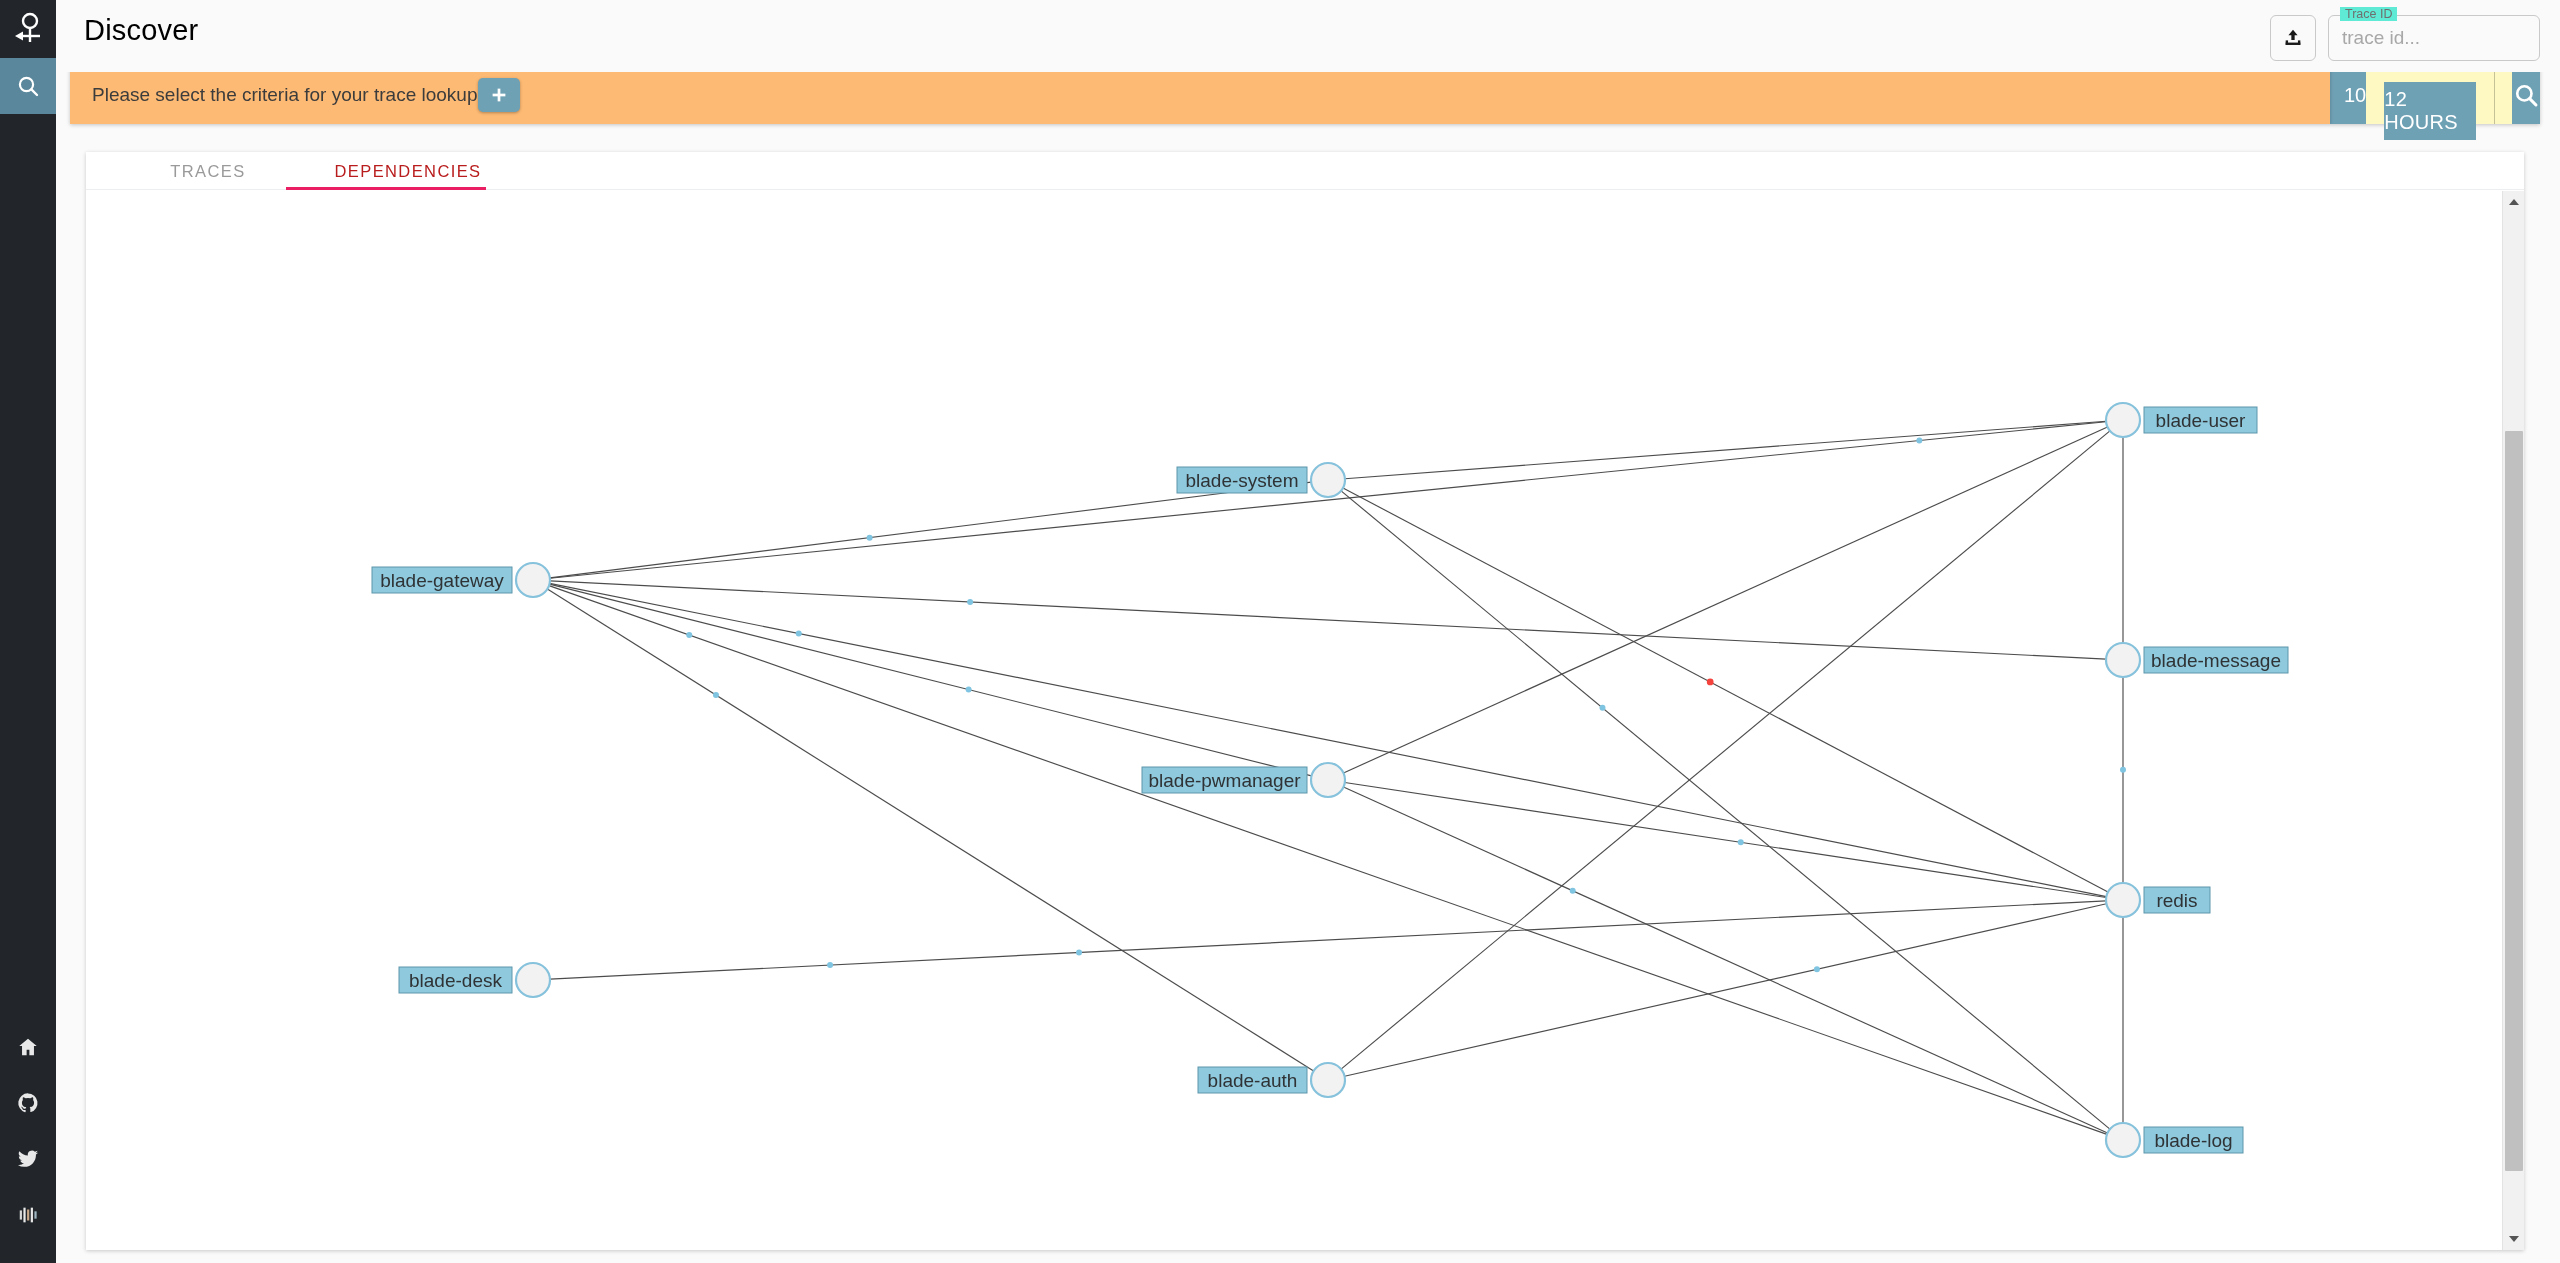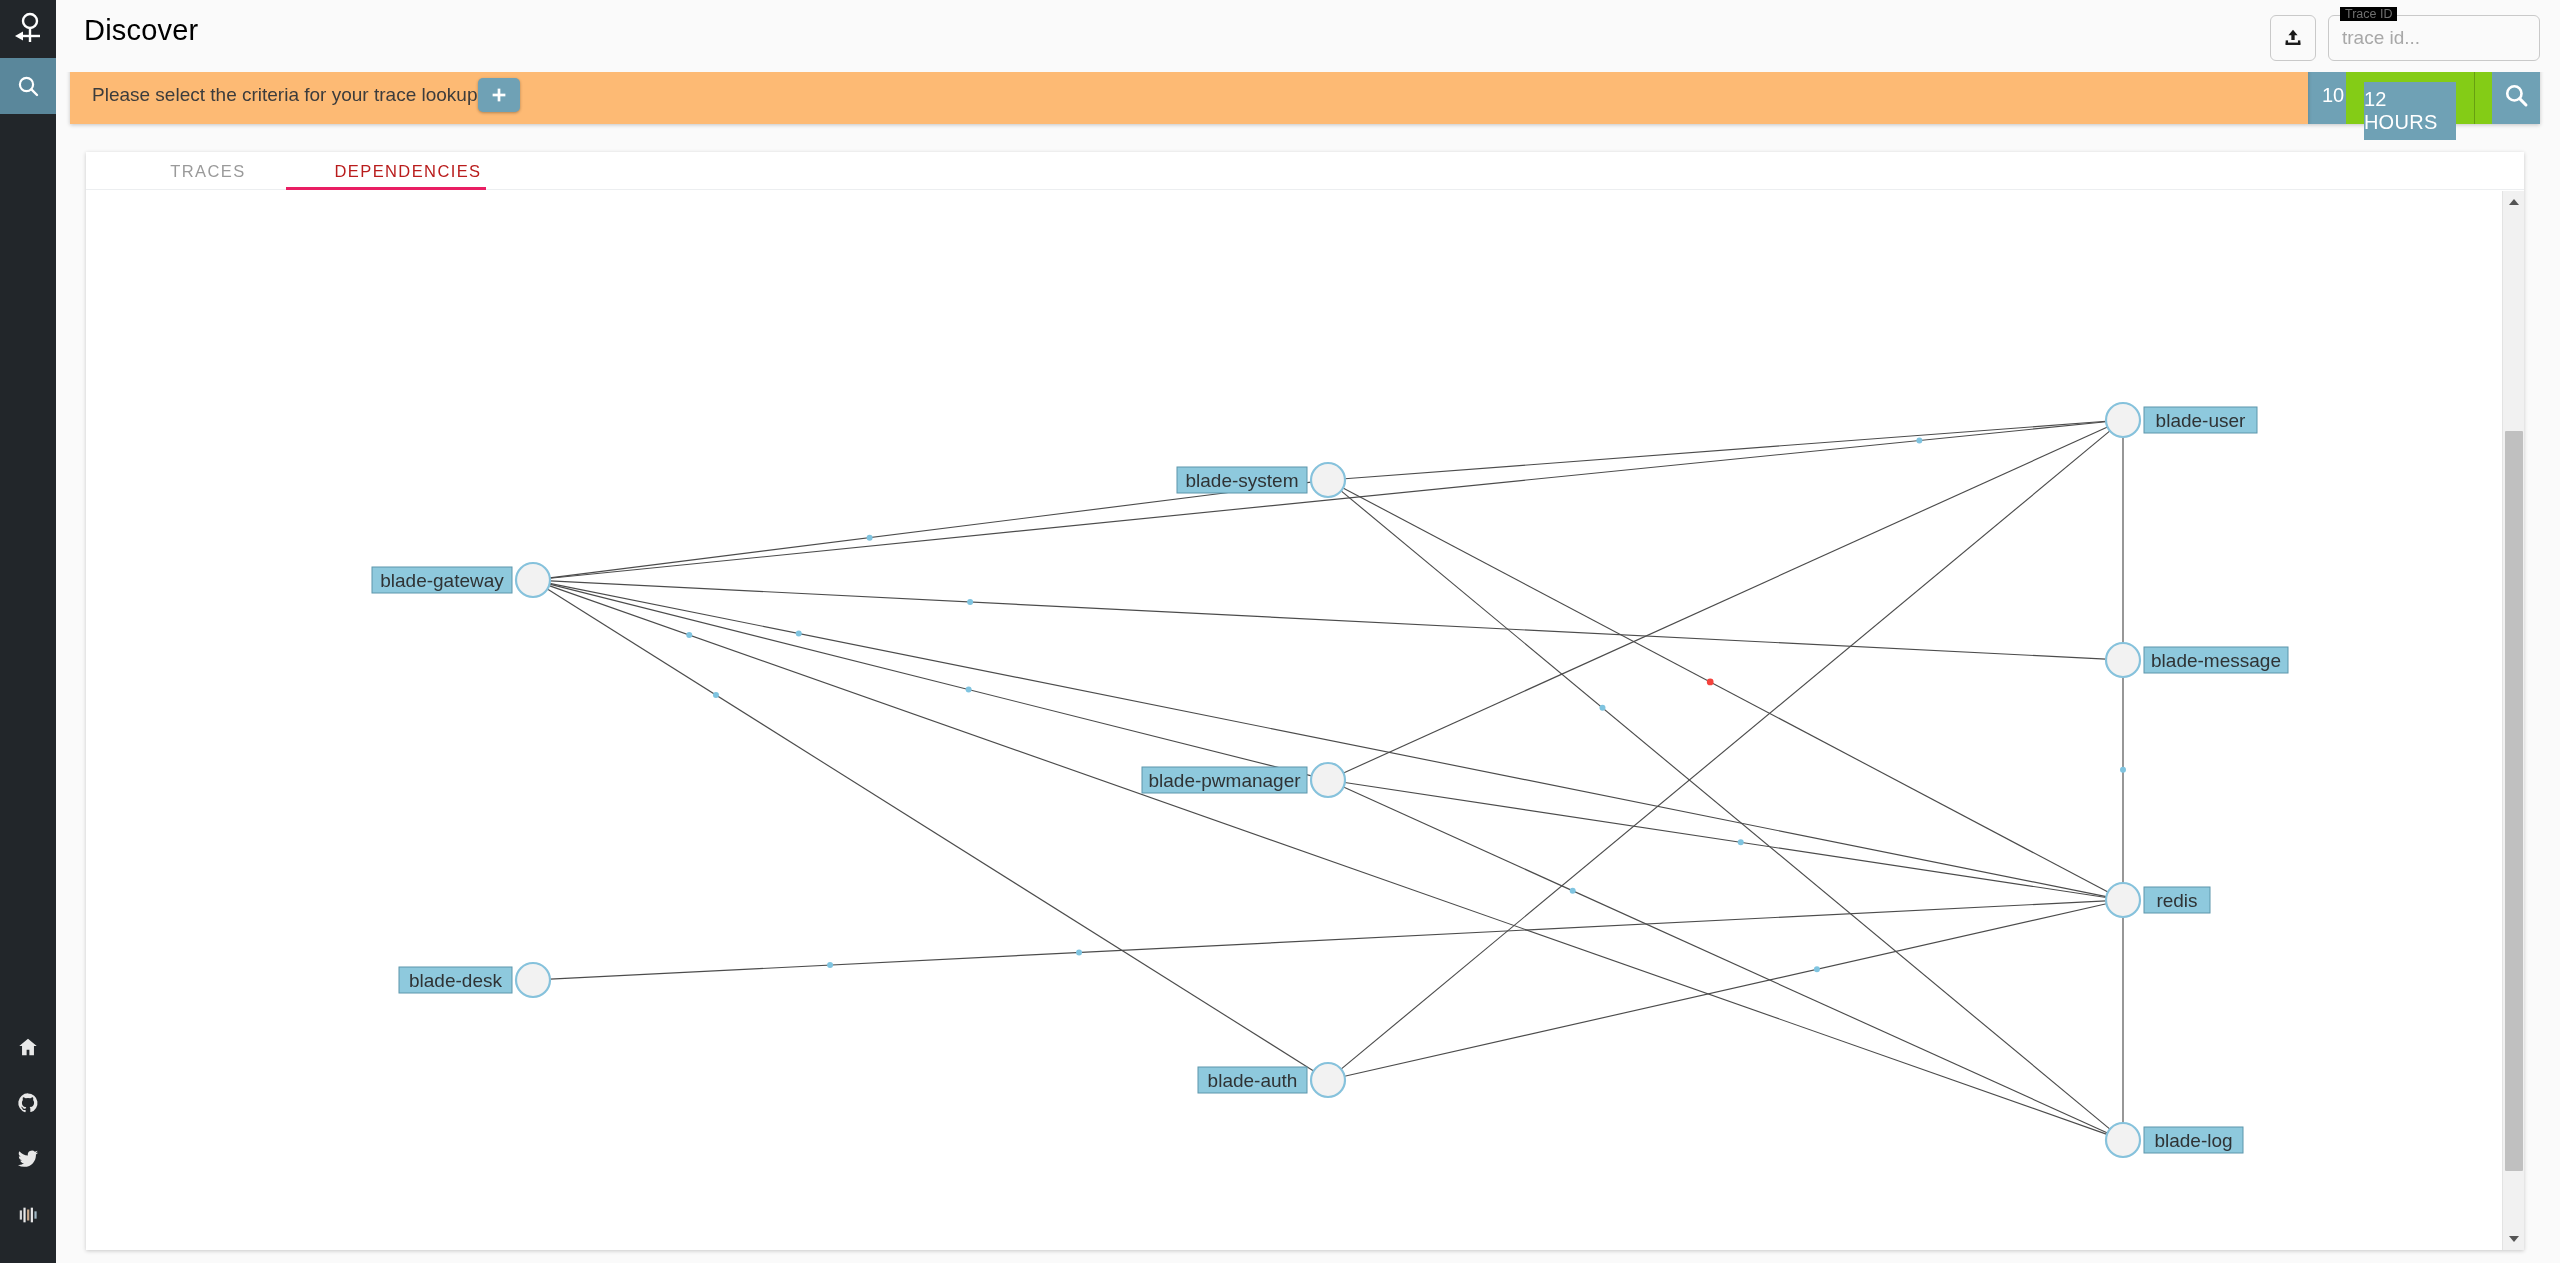--- a/index.html
+++ b/index.html
@@ -54,21 +54,21 @@
     cursor: pointer;
   }
   #trace-id-field {
     position: relative;
     width: 212px; height: 46px; margin-top: 4px;
     border: 1px solid #c9c9c9; border-radius: 6px;
     background: transparent;
   }
   #trace-id-legend {
     position: absolute; left: 11px; top: -9px;
-    background: #000000; padding: 0 5px;
+    background: #5eead4; padding: 0 5px;
     font-size: 12.5px; color: #6f6f6f; line-height: 14px;
   }
   #trace-id-input {
     position: absolute; left: 1px; top: 1px;
     width: 208px; height: 42px;
     border: 0; outline: 0; background: transparent;
     font-family: "Liberation Sans", sans-serif;
     font-size: 19px; color: #333; padding: 0 12px;
   }
   #trace-id-input::placeholder { color: #a8a8a8; }
@@ -98,22 +98,22 @@
     display: flex; align-items: center; justify-content: center;
     box-shadow: 0 1px 3px rgba(0,0,0,.3);
   }
   #add-criterion-btn svg { display:block; }
   #limit-box, #lookback-box {
     background: #6fa1b5; color: #fff;
     display: flex; align-items: center;
     font-size: 20px; height: 58px;
   }
   #ctrl-group {
-    display: flex; width: 232px; height: 58px;
-    background: #84cc16;
+    display: flex; width: 210px; height: 58px;
+    background: #fef9c3;
     box-shadow: 0 1px 4px rgba(0,0,0,.22);
     gap: 18px;
   }
   #limit-box { width: 52px; padding-left: 14px; }
   #lookback-box { flex: 1 1 auto; justify-content: flex-end; padding-right: 18px; letter-spacing:.3px;margin-top:16px; }
   #run-divider { width: 1px; background: rgba(0,0,0,.22); height: 58px; }
   #run-query-btn {
     width: 76px; height: 58px; background: #6fa1b5; border: 0;
     display: flex; align-items: center; justify-content: center;
     cursor: pointer; color: #fff;

